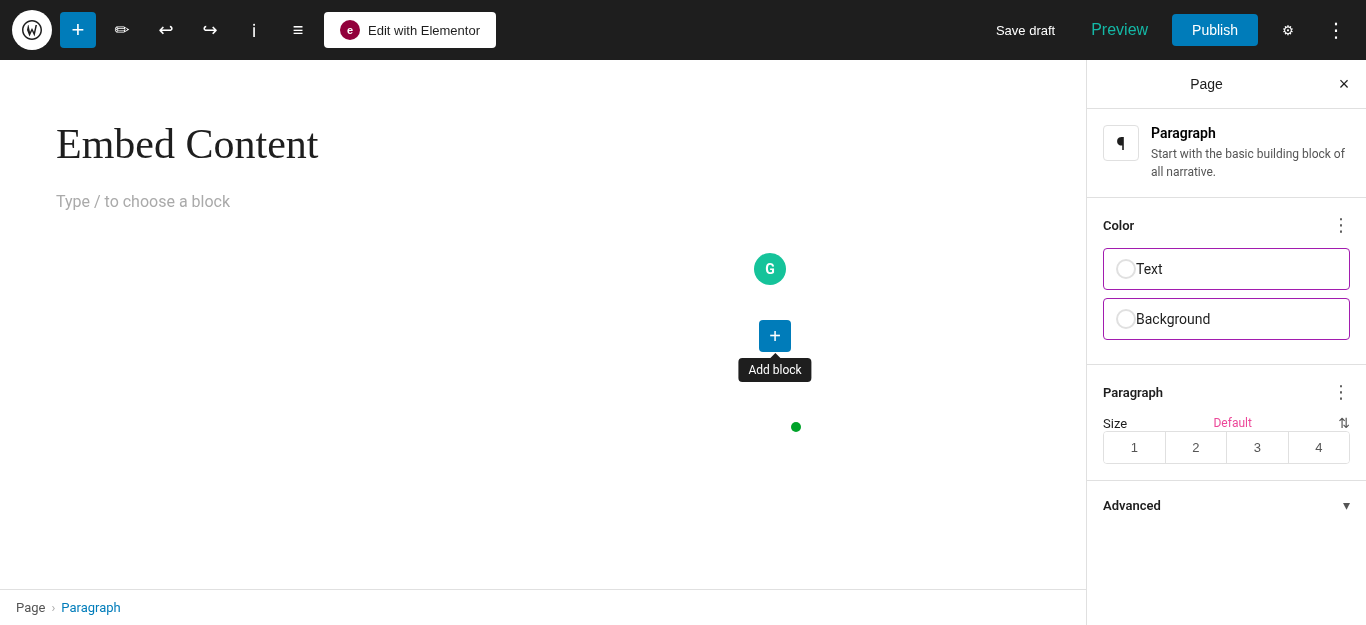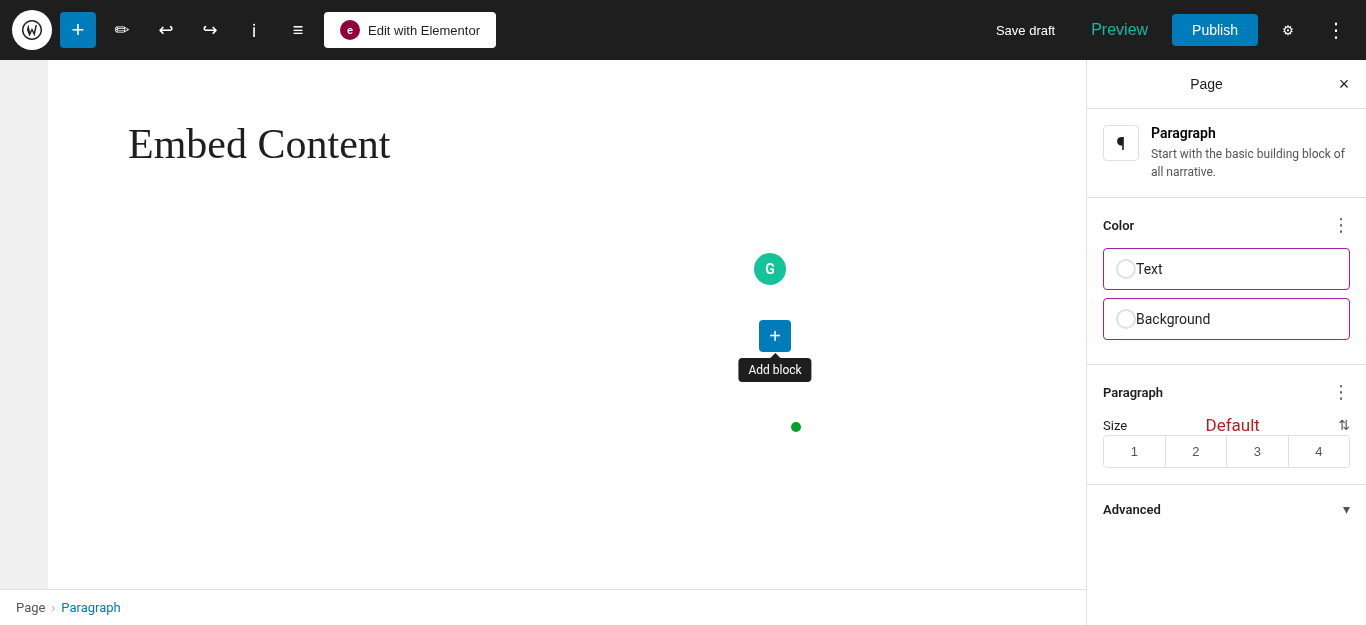--- a/index.html
+++ b/index.html
@@ -62,22 +62,21 @@
     }
 
     
     .main-layout {
       display: flex; margin-top: 60px; height: calc(625px - 60px);
     }
 
     
     .editor-area {
       flex: 1; background: #fff; overflow-y: auto; position: relative;
-      padding: 60px 80px;
-      margin-left: 48px;
+      padding: 60px 56px;
     }
     .page-title {
       font-size: 42px; font-weight: 300; color: #1e1e1e; margin-bottom: 24px;
       font-family: Georgia, serif;
     }
     .block-placeholder {
       color: #aaa; font-size: 16px; cursor: text;
     }
 
     
@@ -168,21 +167,21 @@
     .color-label { font-size: 14px; color: #1e1e1e; }
 
     
     .typography-section {
       border-bottom: 1px solid #e0e0e0; padding: 16px;
     }
     .size-row {
       display: flex; align-items: center; justify-content: space-between; 
     }
     .size-label { font-size: 13px; color: #1e1e1e; }
-    .size-default { font-size: 17px; color: #b91c1c; }
+    .size-default { font-size: 12px; color: #ec4899; }
     .size-controls-icon {
       background: transparent; border: none; cursor: pointer; color: #555; font-size: 14px;
     }
     .size-buttons {
       display: flex; border: 1px solid #e0e0e0; border-radius: 4px; overflow: hidden;
     }
     .size-btn {
       flex: 1; padding: 8px 0; text-align: center; font-size: 13px; color: #555;
       border: none; background: #fff; cursor: pointer; border-right: 1px solid #e0e0e0;
     }
@@ -258,20 +257,21 @@
     <button class="more-btn">
       <span>⋮</span>
     </button>
   </div>
 </div>
 
 <div class="main-layout">
 
   <div class="editor-area">
     <h1 class="page-title">Embed Content</h1>
+    <p class="block-placeholder">Type / to choose a block</p>
 
     <div class="grammarly-icon">G</div>
 
     <div class="add-block-area">
       <button class="add-block-btn">
         <span>+</span>
       </button>
       <div class="add-block-tooltip">Add block</div>
     </div>
 

